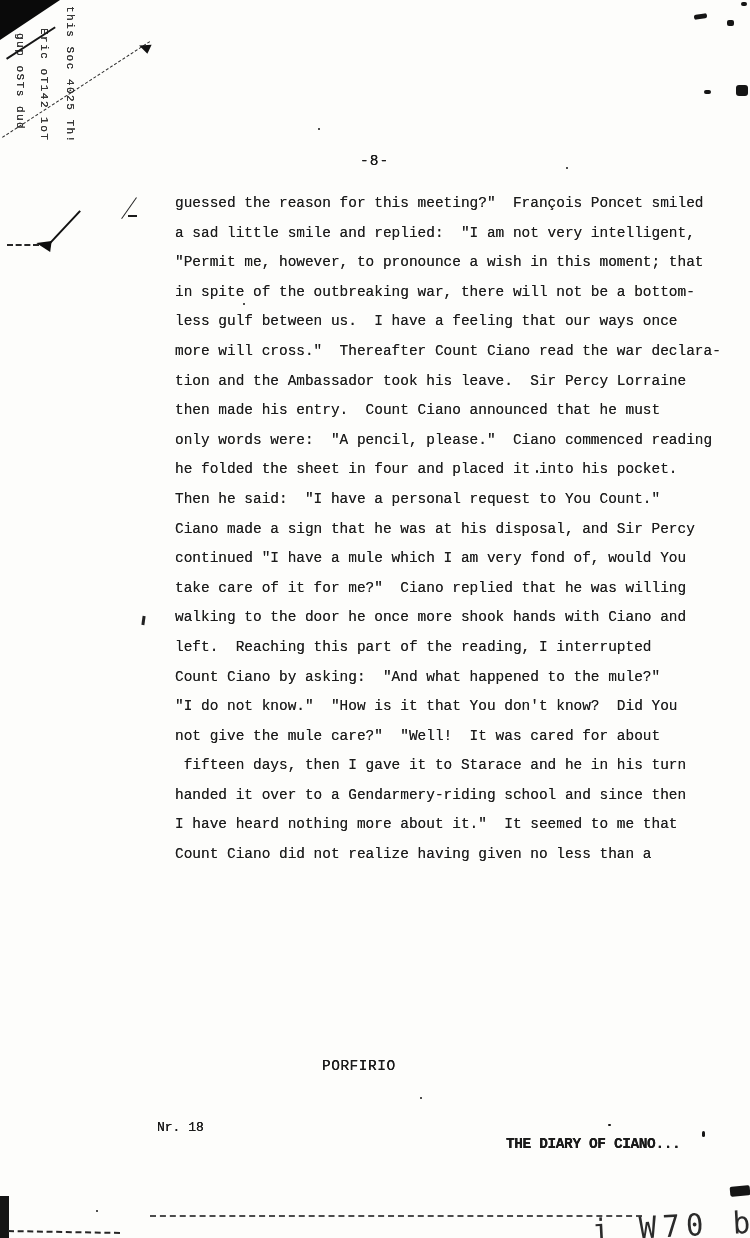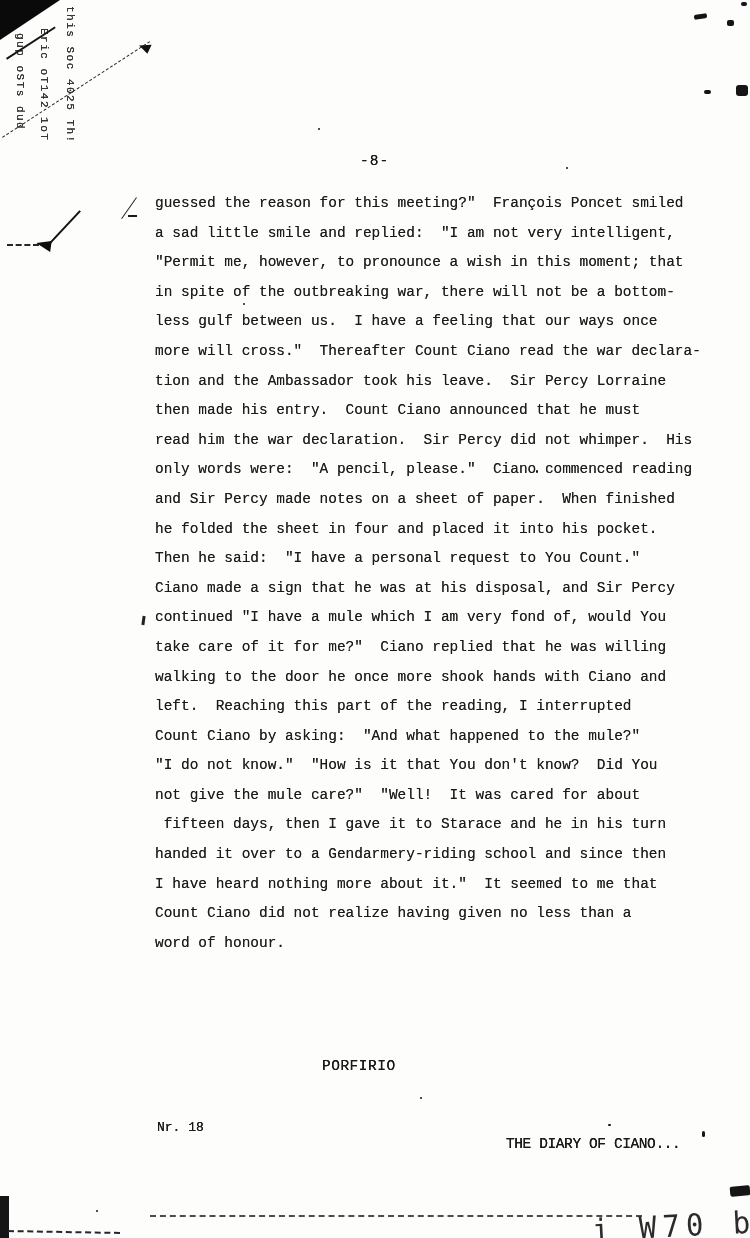--- a/index.html
+++ b/index.html
@@ -13,33 +13,33 @@
   .pageno{
     position:absolute;left:360px;top:153px;
     font-size:14.5px;letter-spacing:1px;
     text-shadow:0 0 .5px #000;
   }
   .bodytext{
     position:absolute;left:155px;top:189px;width:585px;
     font-size:14.45px;line-height:29.6px;
     text-shadow:0 0 .5px rgba(10,10,10,.65);
   }
-  .bodytext .line{white-space:pre;}
+  .bodytext .line{white-space:pre;margin-left:20px;}
   .sig{
     position:absolute;left:322px;top:1058px;
     font-size:14.5px;font-weight:normal;letter-spacing:.5px;
     text-shadow:0 0 .4px #000;
   }
   .ref{
     position:absolute;left:157px;top:1120px;
     font-size:13px;text-shadow:0 0 .5px #000;
   }
   .runtitle{
     position:absolute;left:506px;top:1136px;
-    font-size:14.5px;font-weight:normal;letter-spacing:-.4px;white-space:pre;
+    font-size:14.5px;font-weight:bold;letter-spacing:-.4px;white-space:pre;
     text-shadow:0 0 .6px #000;
   }
   .hand{
     position:absolute;left:592px;top:1208px;
     font-size:29px;font-weight:300;color:#2b2b2b;
     letter-spacing:6px;white-space:pre;
     transform:rotate(-3deg) scaleY(1.05);
     font-family:"DejaVu Sans Mono",monospace;
   }
   .vtext{
@@ -60,38 +60,35 @@
 
   <div class="bodytext">
       <div class="line">guessed the reason for this meeting?"  François Poncet smiled</div>
       <div class="line">a sad little smile and replied:  "I am not very intelligent,</div>
       <div class="line">"Permit me, however, to pronounce a wish in this moment; that</div>
       <div class="line">in spite of the outbreaking war, there will not be a bottom-</div>
       <div class="line">less gulf between us.  I have a feeling that our ways once</div>
       <div class="line">more will cross."  Thereafter Count Ciano read the war declara-</div>
       <div class="line">tion and the Ambassador took his leave.  Sir Percy Lorraine</div>
       <div class="line">then made his entry.  Count Ciano announced that he must</div>
-      <div class="line">read him the war declaration.  Sir Percy did not whimper.  His</div>
       <div class="line">only words were:  "A pencil, please."  Ciano commenced reading</div>
-      <div class="line">and Sir Percy made notes on a sheet of paper.  When finished</div>
       <div class="line">he folded the sheet in four and placed it into his pocket.</div>
       <div class="line">Then he said:  "I have a personal request to You Count."</div>
       <div class="line">Ciano made a sign that he was at his disposal, and Sir Percy</div>
       <div class="line">continued "I have a mule which I am very fond of, would You</div>
       <div class="line">take care of it for me?"  Ciano replied that he was willing</div>
       <div class="line">walking to the door he once more shook hands with Ciano and</div>
       <div class="line">left.  Reaching this part of the reading, I interrupted</div>
       <div class="line">Count Ciano by asking:  "And what happened to the mule?"</div>
       <div class="line">"I do not know."  "How is it that You don't know?  Did You</div>
       <div class="line">not give the mule care?"  "Well!  It was cared for about</div>
       <div class="line"> fifteen days, then I gave it to Starace and he in his turn</div>
       <div class="line">handed it over to a Gendarmery-riding school and since then</div>
       <div class="line">I have heard nothing more about it."  It seemed to me that</div>
       <div class="line">Count Ciano did not realize having given no less than a</div>
-      <div class="line">word of honour.</div>
     </div>
 
   <div class="sig">PORFIRIO</div>
   <div class="ref">Nr. 18</div>
   <div class="runtitle">THE DIARY OF CIANO...</div>
   <div class="hand">i W70 b09</div>
 
   <div class="vtext" style="left:76px;top:6px;">this Soc 4025 Th!</div>
   <div class="vtext" style="left:50px;top:28px;">Eric oT142 1oT</div>
   <div class="vtext" style="left:26px;top:33px;">gup oSTs dud</div>

